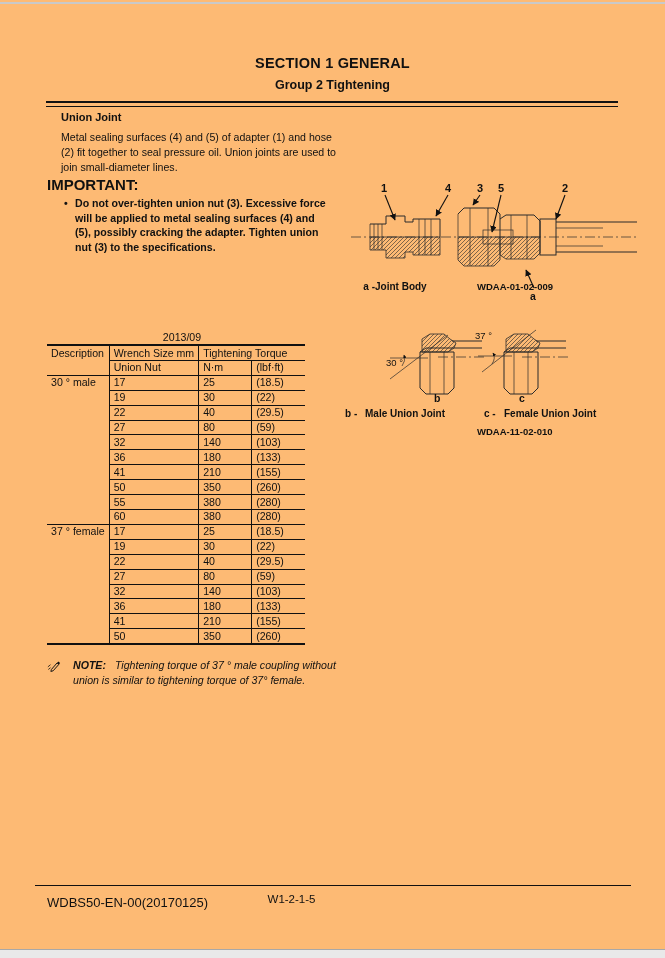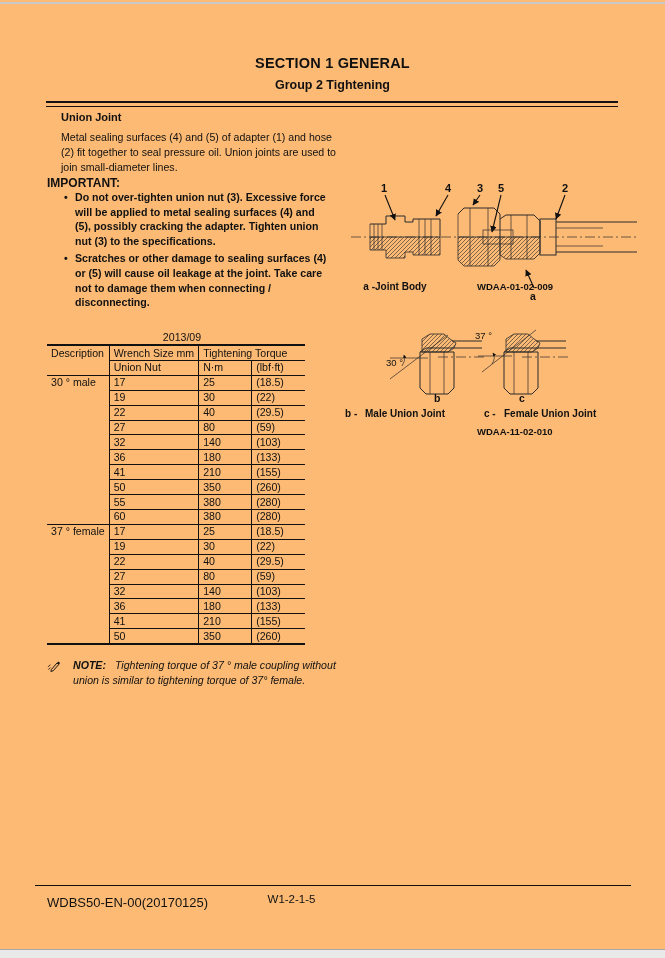--- a/index.html
+++ b/index.html
@@ -9,22 +9,22 @@
   }
   .top-hairline { position:absolute; top:2px; left:0; width:665px; height:2px; background:#c9c9c9; }
   .bottom-strip { position:absolute; top:949px; left:0; width:665px; height:9px; background:#e9e9e9; border-top:1px solid #a8a8a8; }
 
   .section-title { position:absolute; top:55px; left:0; width:665px; text-align:center; font-size:14.5px; font-weight:bold; letter-spacing:.2px; }
   .group-title   { position:absolute; top:78px; left:0; width:665px; text-align:center; font-size:12.5px; font-weight:bold; }
   .double-rule   { position:absolute; top:101px; left:46px; width:572px; height:3px; border-top:2.5px solid #111; border-bottom:1px solid #111; }
 
   .union-heading { position:absolute; top:111px; left:61px; font-size:11px; font-weight:bold; }
   .intro { position:absolute; top:130px; left:61px; width:284px; font-size:10.6px; line-height:14.8px; }
-  .important { position:absolute; top:176px; left:47px; font-size:12px; font-weight:bold; }
-  .bullets { position:absolute; top:190px; left:63px; width:268px; }
+  .important { position:absolute; top:176px; left:47px; font-size:15px; font-weight:bold; }
+  .bullets { position:absolute; top:196px; left:63px; width:268px; }
   .bullet { position:relative; padding-left:12px; font-size:10.6px; font-weight:bold; line-height:14.6px; margin-bottom:3px; }
   .bullet::before { content:"\2022"; position:absolute; left:1px; }
 
   .fig { position:absolute; }
   .fig svg { display:block; }
   .fig-line { stroke:#2b2b2b; stroke-width:1; fill:none; }
   .fig-thin { stroke:#2b2b2b; stroke-width:.7; fill:none; }
   .cline { stroke:#2b2b2b; stroke-width:.7; stroke-dasharray:10 3 2 3; fill:none; }
   .hatchfill { fill:url(#hatch1); stroke:#2b2b2b; stroke-width:.8; }
   .hatchfill2 { fill:url(#hatch2); stroke:#2b2b2b; stroke-width:.8; }
@@ -66,21 +66,20 @@
 
   <div class="section-title">SECTION 1 GENERAL</div>
   <div class="group-title">Group 2 Tightening</div>
   <div class="double-rule"></div>
 
   <div class="union-heading">Union Joint</div>
   <div class="intro">Metal sealing surfaces (4) and (5) of adapter (1) and hose (2) fit together to seal pressure oil. Union joints are used to join small-diameter lines.</div>
   <div class="important">IMPORTANT:</div>
   <div class="bullets">
     <div class="bullet">Do not over-tighten union nut (3). Excessive force will be applied to metal sealing surfaces (4) and (5), possibly cracking the adapter. Tighten union nut (3) to the specifications.</div>
-    <div class="bullet">Scratches or other damage to sealing surfaces (4) or (5) will cause oil leakage at the joint. Take care not to damage them when connecting / disconnecting.</div>
   </div>
 
   <div class="fig" style="top:178px; left:343px;">
     <svg width="300" height="125" viewBox="0 0 300 125">
       <defs>
         <pattern id="hatch1" patternUnits="userSpaceOnUse" width="4" height="4">
           <path d="M0,4 L4,0" stroke="#2b2b2b" stroke-width="0.6"></path>
         </pattern>
         <marker id="ah" markerWidth="7" markerHeight="7" refX="5.5" refY="3" orient="auto">
           <path d="M0,0 L6,3 L0,6 Z" fill="#111"></path>

